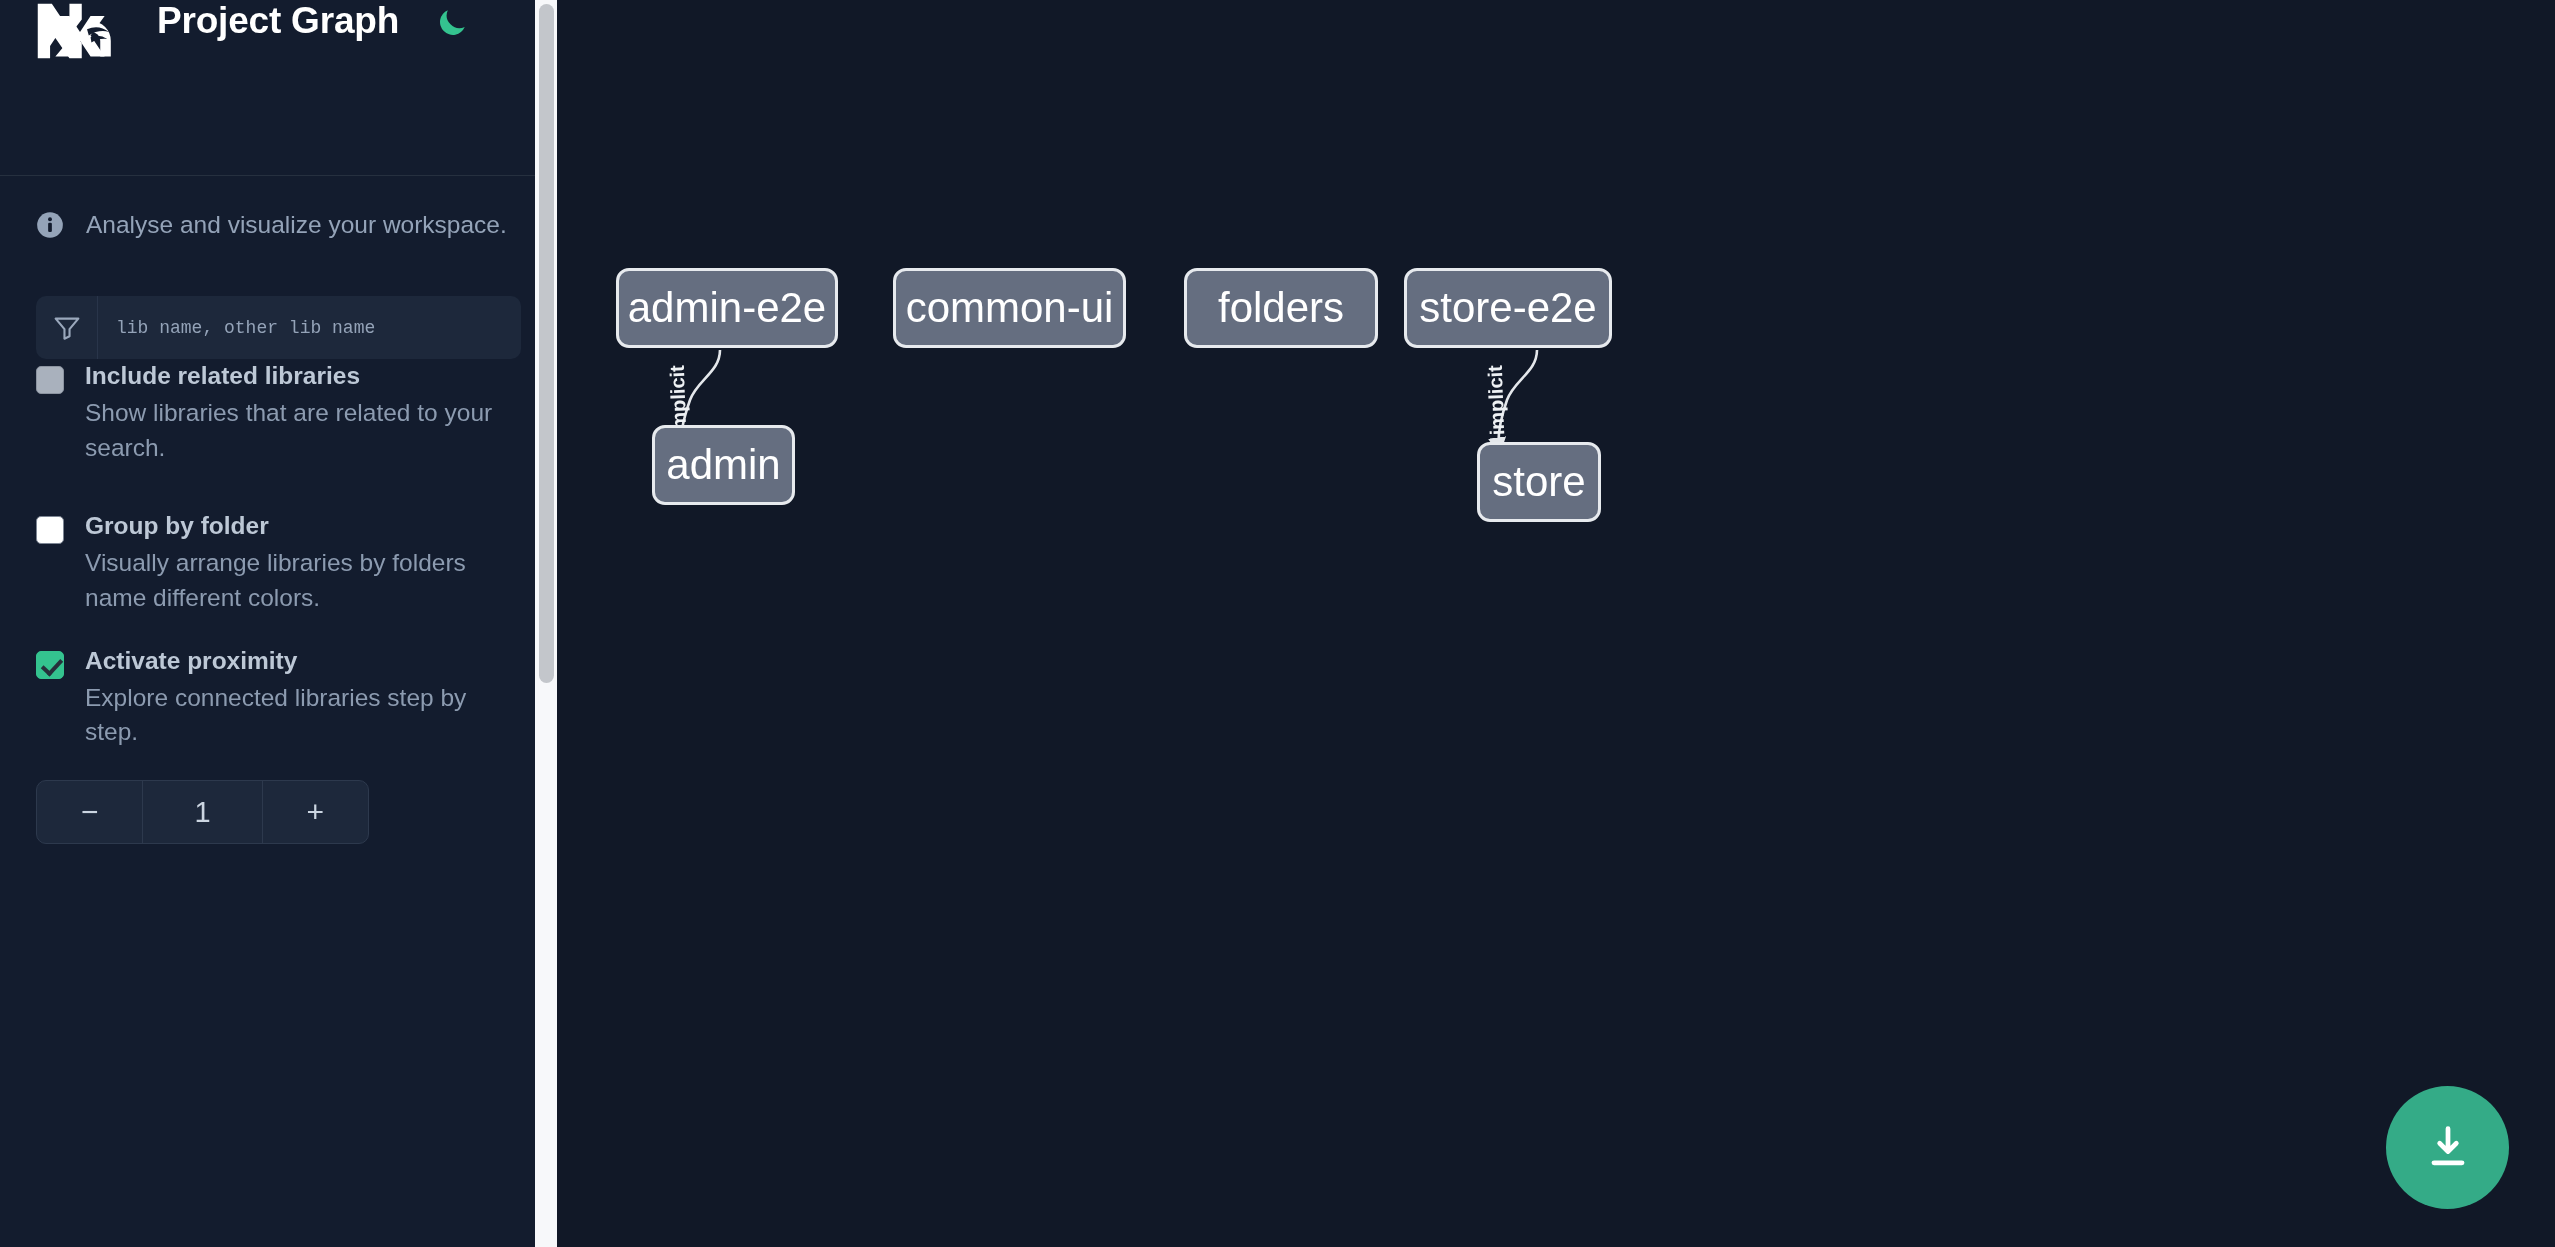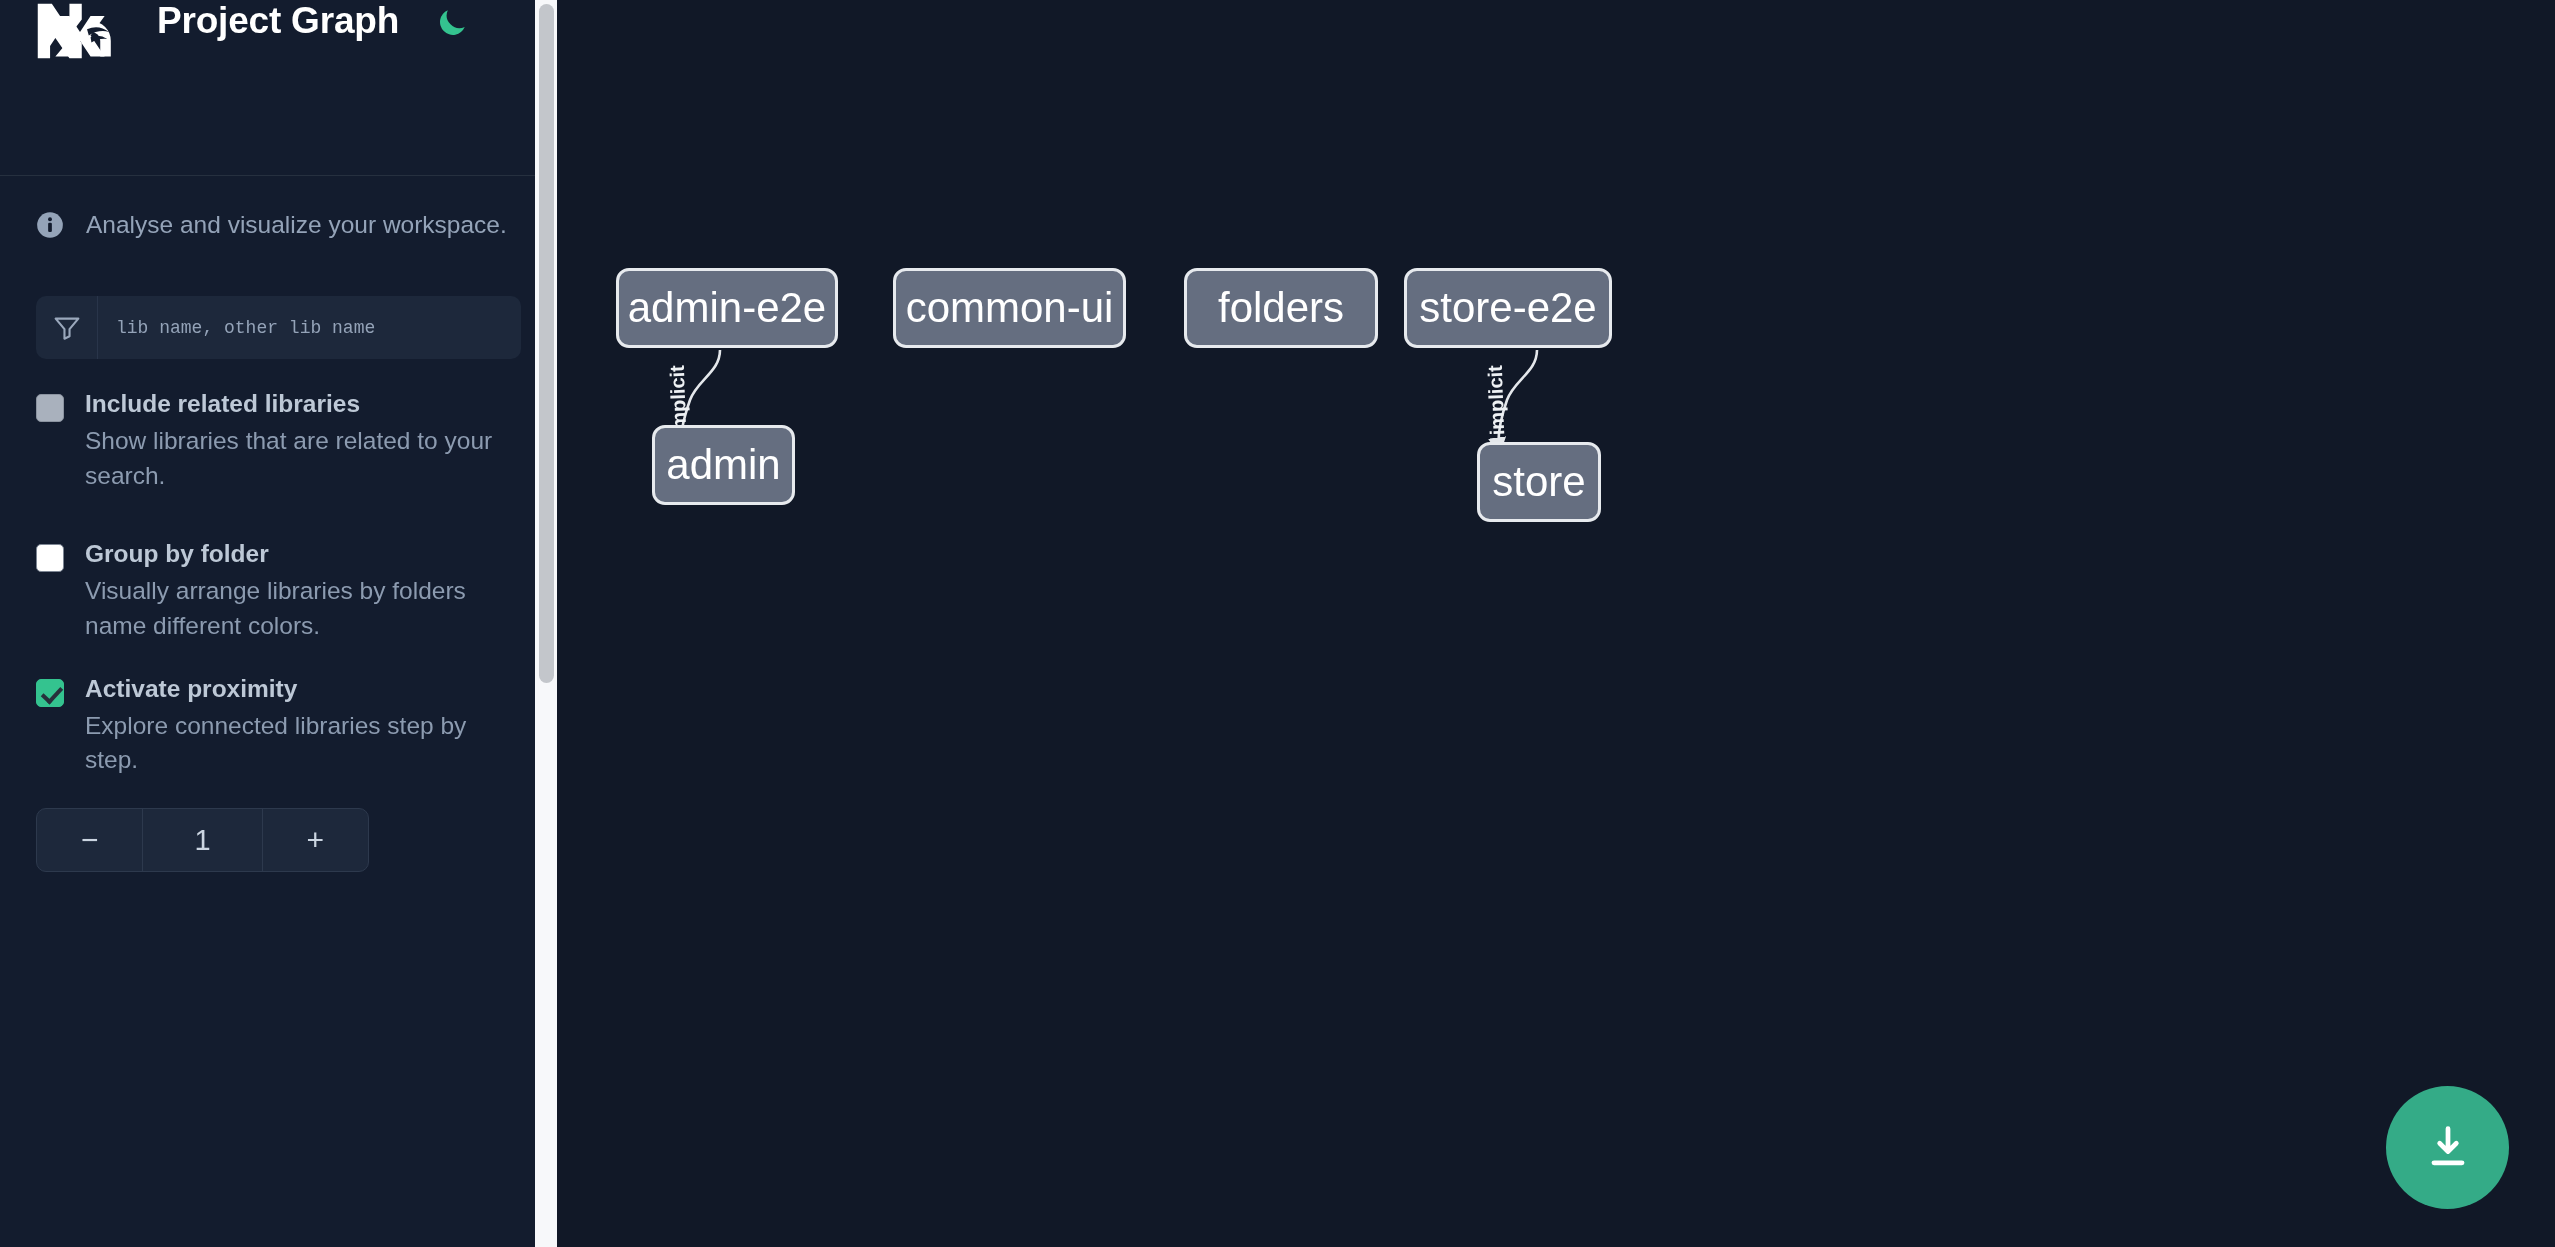--- a/index.html
+++ b/index.html
@@ -109,21 +109,20 @@
     font-family: Liberation Mono, monospace;
     padding: 0 18px;
   }
   .filter-input::placeholder { color: #94a3b8; opacity: 1; }
 
   
   .check-block {
     display: flex;
     padding: 0 36px;
     gap: 21px;
-    margin-top: 28px;
     align-items: flex-start;
   }
   .cb {
     flex: 0 0 28px;
     width: 28px;
     height: 28px;
     border-radius: 5px;
     margin-top: 7px;
     cursor: pointer;
     display: block;

